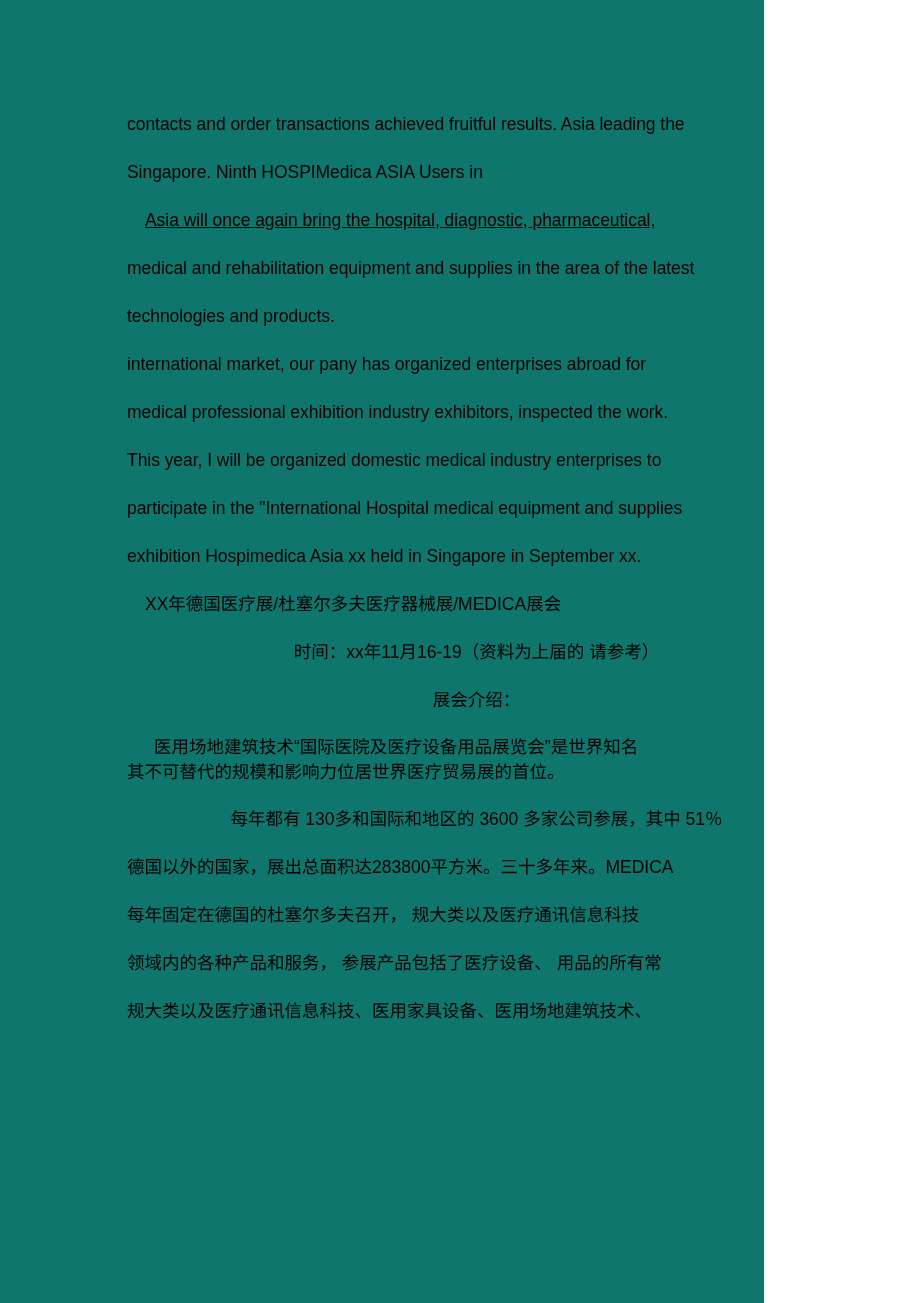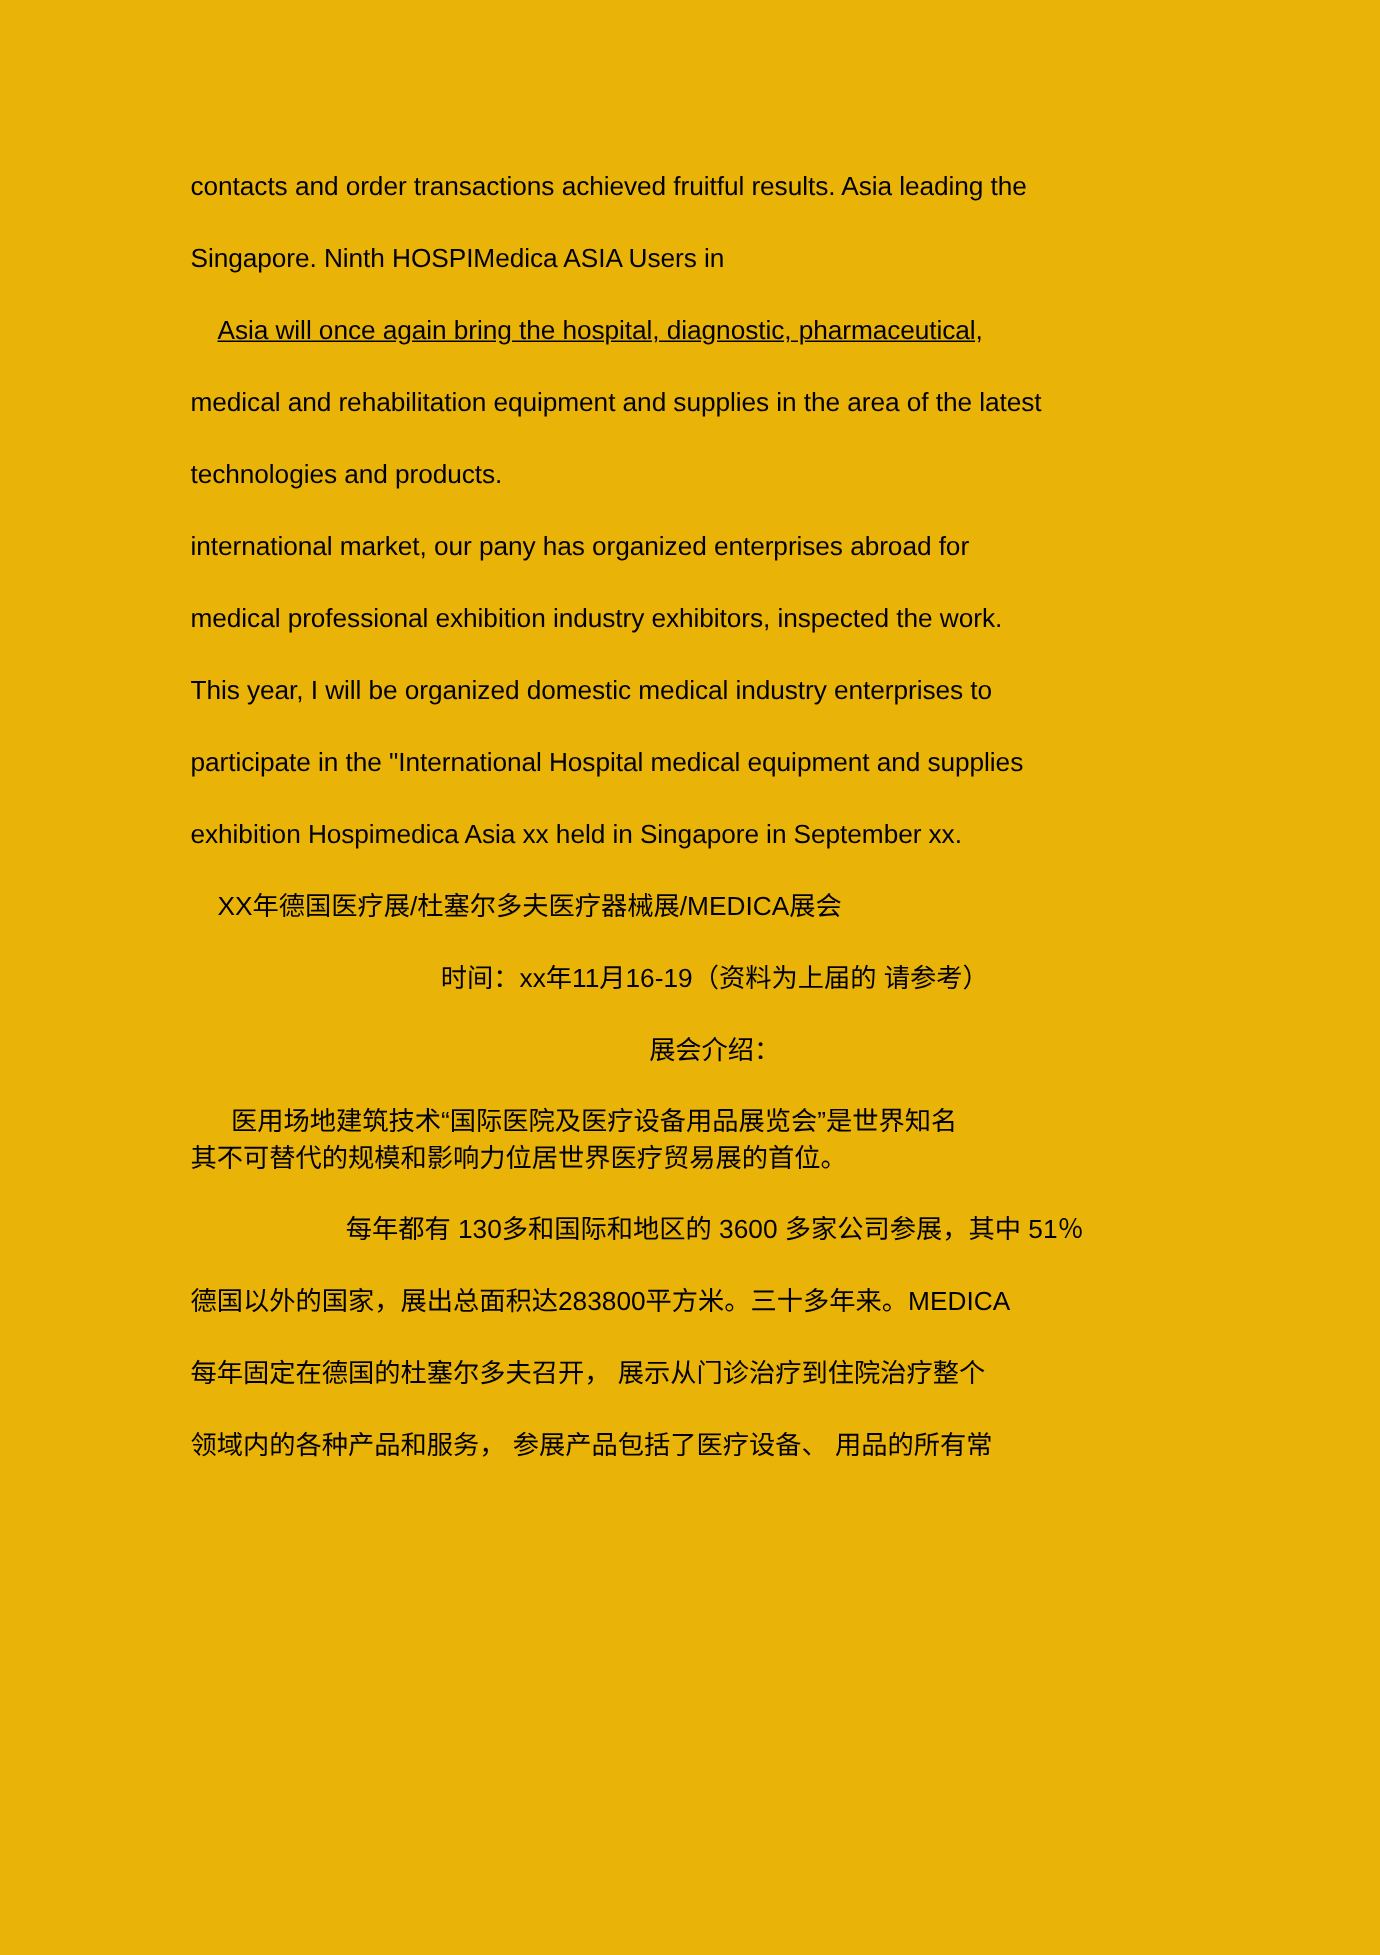--- a/index.html
+++ b/index.html
@@ -8,23 +8,23 @@
     padding: 0;
     background: #ffffff;
   }
   body {
     font-family: "Liberation Sans", "DejaVu Sans", sans-serif;
     color: #000000;
     -webkit-font-smoothing: antialiased;
   }
   .page {
     position: relative;
-    width: 920px;
+    width: 764px;
     height: 1303px;
-    background: #eab308;
+    background: #0f766e;
     overflow: hidden;
     box-sizing: border-box;
   }
   .content {
     position: absolute;
     left: 127px;
     top: 100px;
     width: 672px;
   }
 
@@ -95,18 +95,19 @@
     <div class="cn-line indent2">展会介绍：</div>
 
     <div class="cn-tight">
       <div class="tl indent2">医用场地建筑技术“国际医院及医疗设备用品展览会”是世界知名</div>
       <div class="tl">其不可替代的规模和影响力位居世界医疗贸易展的首位。</div>
     </div>
 
     <div>
       <div class="cn-line indent2">每年都有 130多和国际和地区的 3600 多家公司参展，其中 51％</div>
       <div class="cn-line">德国以外的国家，展出总面积达283800平方米。三十多年来。MEDICA</div>
-      <div class="cn-line">每年固定在德国的杜塞尔多夫召开， 展示从门诊治疗到住院治疗整个</div>
+      <div class="cn-line">每年固定在德国的杜塞尔多夫召开， 规大类以及医疗通讯信息科技</div>
       <div class="cn-line">领域内的各种产品和服务， 参展产品包括了医疗设备、 用品的所有常</div>
+      <div class="cn-line">规大类以及医疗通讯信息科技、医用家具设备、医用场地建筑技术、</div>
     </div>
 
   </div>
 </div>
 
 </body></html>

